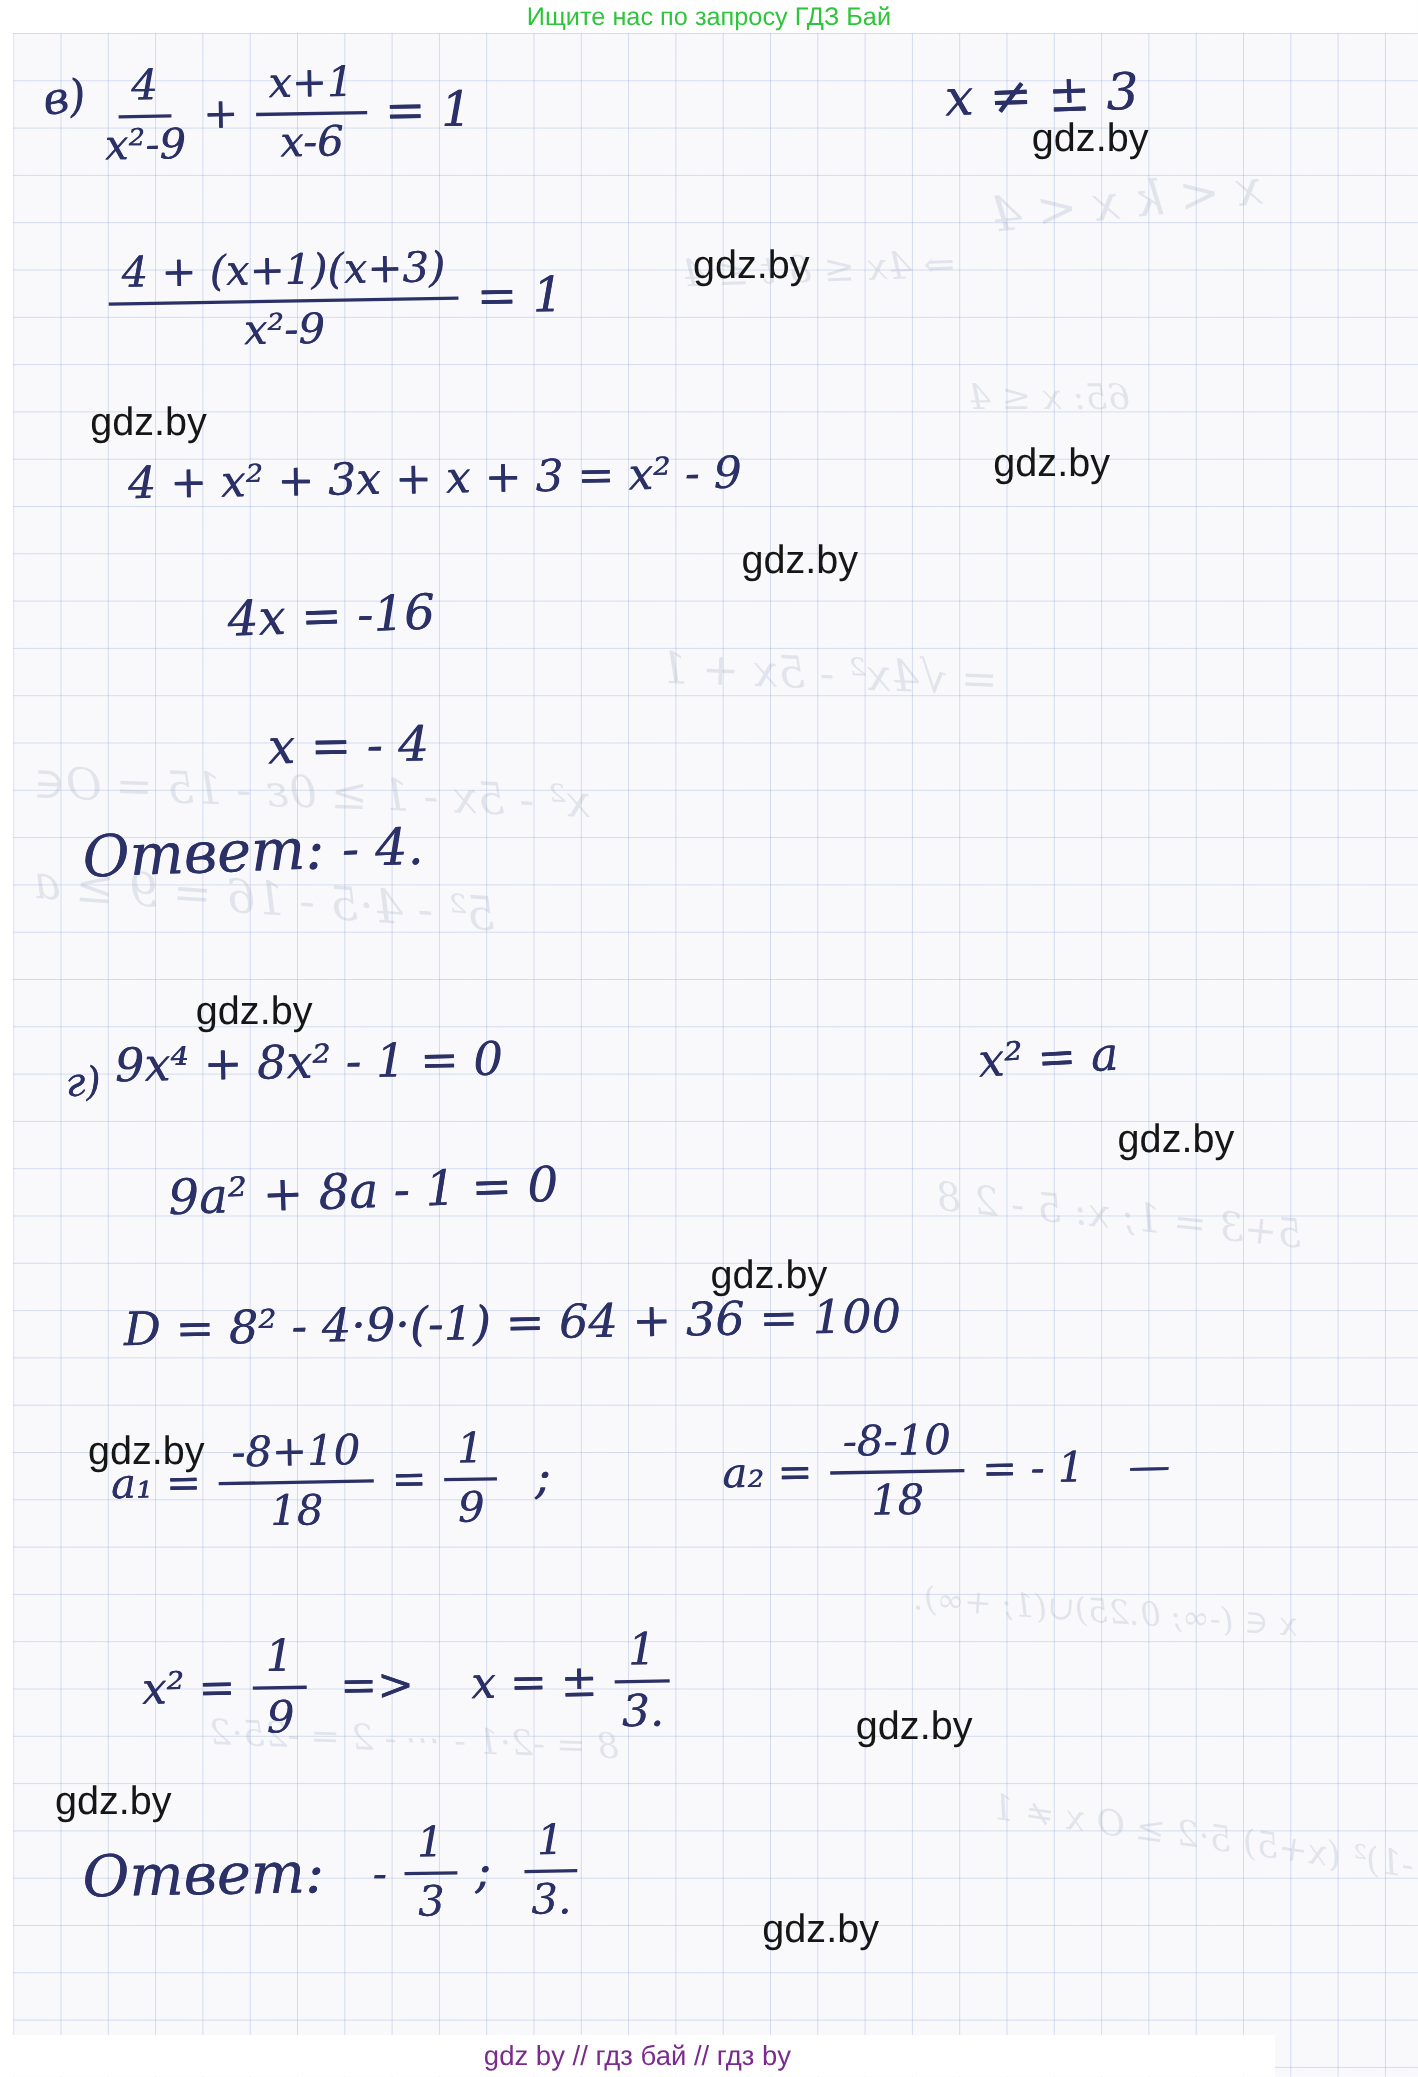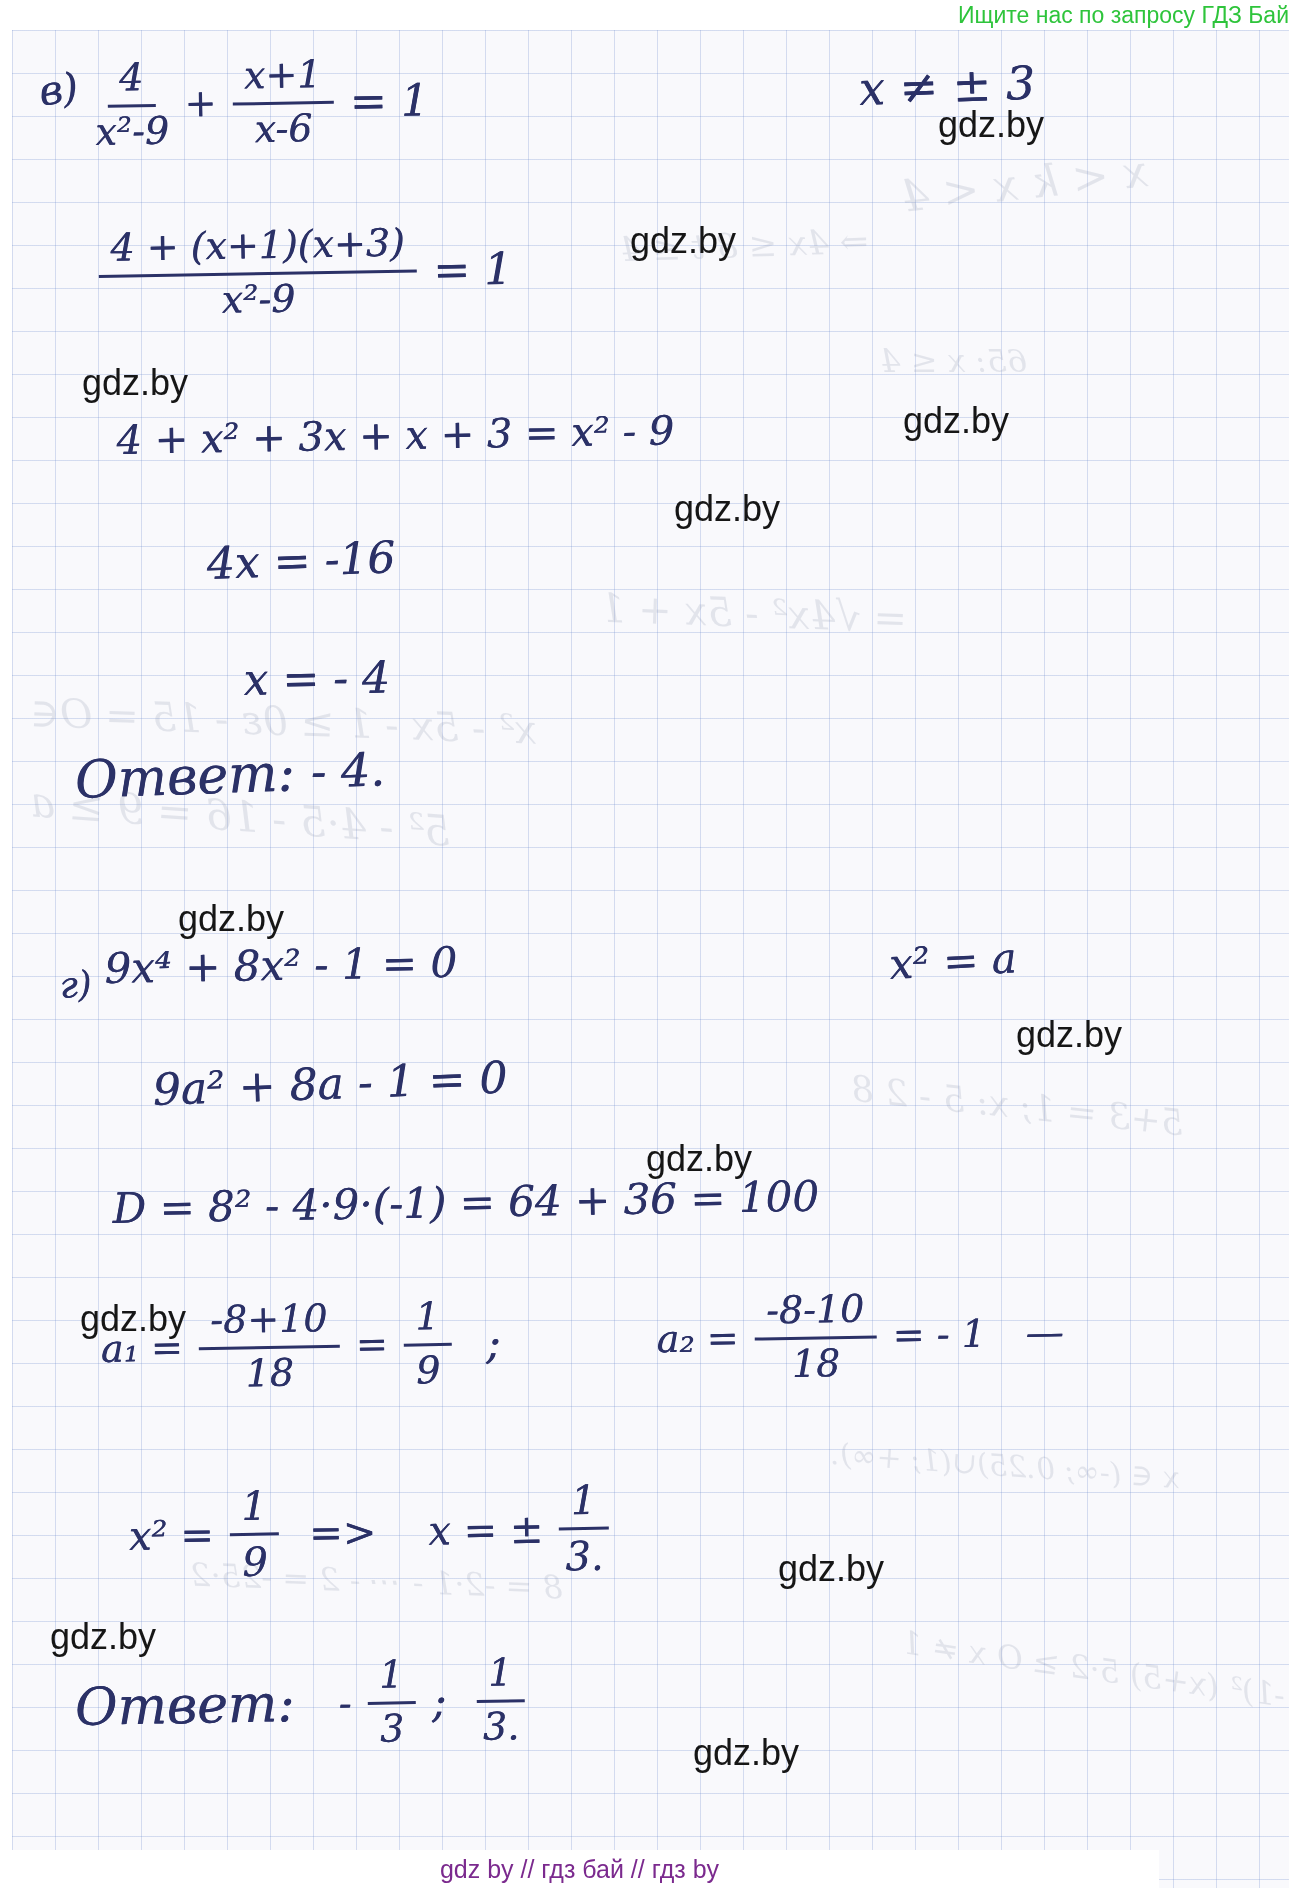--- a/index.html
+++ b/index.html
@@ -7,21 +7,21 @@
     position:relative; width:1289px; height:1888px; overflow:hidden;
     background-color:#f9f9fc;
     background-image:
       linear-gradient(to right, rgba(125,150,210,0.30) 1px, transparent 1px),
       linear-gradient(to bottom, rgba(125,150,210,0.30) 1px, transparent 1px);
     background-size:43px 43px;
     background-position:12px 30px;
     font-family:"DejaVu Serif", serif;
   }
   .margin-strip{position:absolute; background:#ffffff; z-index:1;}
-  .top-strip{left:0; top:0; width:1289px; height:30px; display:flex; align-items:center; justify-content:flex-end;}
+  .top-strip{left:0; top:0; width:1289px; height:30px; display:flex; align-items:center; justify-content:center;}
   .left-strip{left:0; top:0; width:12px; height:1888px;}
   .bottom-strip{left:0; top:1850px; width:1159px; height:38px; display:flex; align-items:center; justify-content:center;}
   .header-text{font-family:"Liberation Sans",sans-serif; font-size:23px; color:#2ec43b; white-space:nowrap;}
   .footer-text{font-family:"Liberation Sans",sans-serif; font-size:25px; color:#7b2a8e; white-space:nowrap;}
   .hw{
     position:absolute; z-index:3; color:#2b3167; font-style:italic;
     white-space:nowrap; line-height:1.1; transform-origin:left top;
     text-shadow:0.4px 0 currentColor;
   }
   .row{display:flex; align-items:center; gap:16px;}

